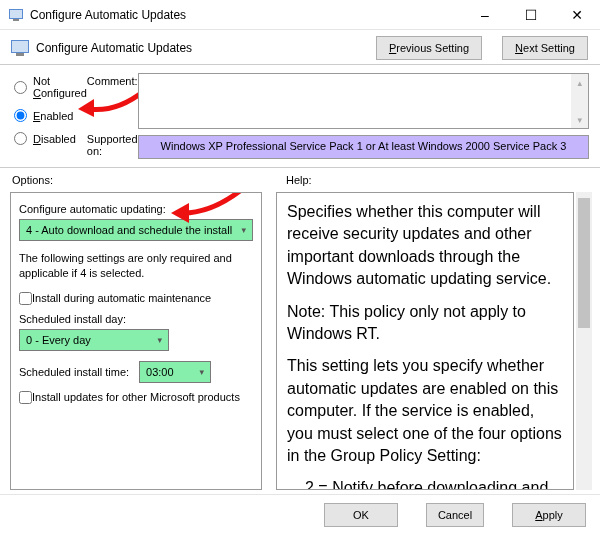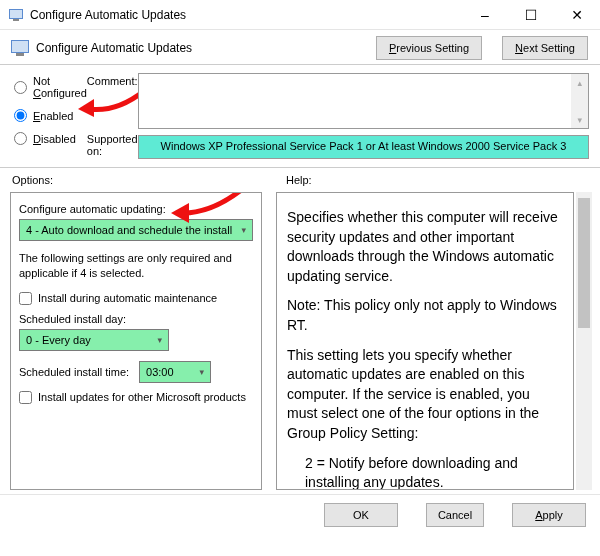--- a/index.html
+++ b/index.html
@@ -105,21 +105,21 @@
   width: 17px;
   background: #f0f0f0;
   display: flex; flex-direction: column;
 }
 .sv-btn { height: 17px; display:flex;align-items:center;justify-content:center;color:#aaa;font-size:9px;}
 .sv-track { flex:1; }
 .supported-box {
   border: 1px solid #999;
   height: 24px;
   width: 100%;
-  background: #5eead4;
+  background: #c4b5fd;
   padding: 4px 22px;
   overflow: hidden;
   white-space: nowrap;
 }
 .panes-labels {
   display: flex;
   padding: 6px 12px 2px 12px;
   gap: 28px;
 }
 .panes-labels .lbl-left { width: 246px; }
@@ -138,23 +138,23 @@
   overflow: hidden;
 }
 .pane-right-wrap {
   flex: 1;
   display: flex;
   position: relative;
 }
 .pane-right {
   flex: 1;
   border: 1px solid #999;
-  padding: 15px 10px;
+  padding: 8px 10px;
   overflow: hidden;
-  font-size: 14px;
+  font-size: 16px;
   line-height: 1.4;
 }
 .pane-right p { margin: 0 0 10px 0; }
 .pane-right .indent { padding-left: 18px; }
 .outer-sb {
   width: 16px;
   background: #f0f0f0;
   margin-left: 2px;
   position: relative;
 }
@@ -169,21 +169,21 @@
   padding: 0 6px;
   background: #86efac;
   justify-content: space-between;
   font-size: 11px;
 }
 .select.narrow { width: 150px; }
 .select.time { width: 72px; }
 .select .chev { font-size: 9px; color:#555; }
 .select-row { display: flex; align-items: center; gap: 10px; margin-bottom: 8px; }
 .note { margin: 10px 0; line-height: 1.4; }
-.chk-row { display: flex; align-items: center; gap: 6px; margin: 6px 0; }
+.chk-row { display: flex; align-items: center; margin: 6px 0; }
 .chk-row input { margin:0; width:13px; height:13px; }
 .footer {
   display: flex;
   justify-content: flex-end;
   padding: 8px 14px;
   gap: 8px;
   border-top: 1px solid #e5e5e5;
   align-items: center;
 }
 </style>

